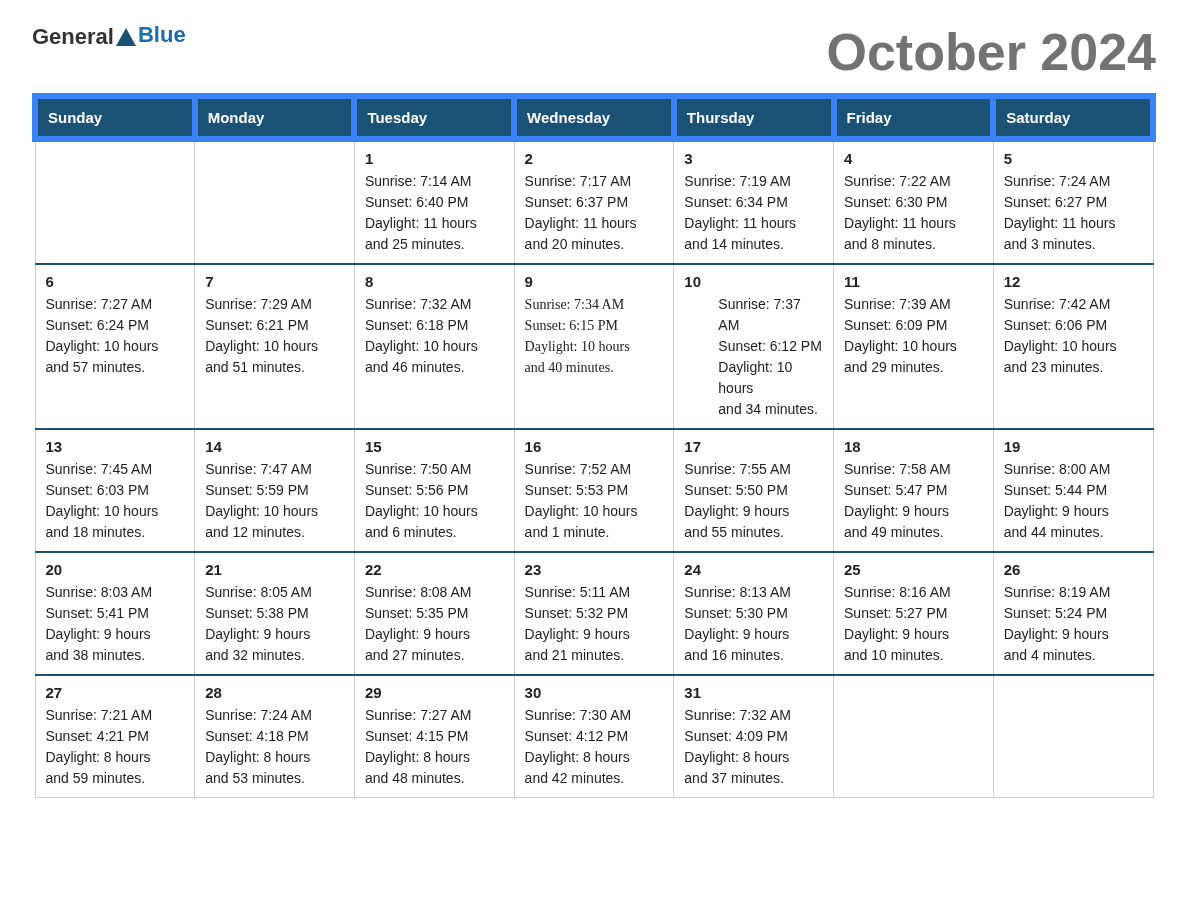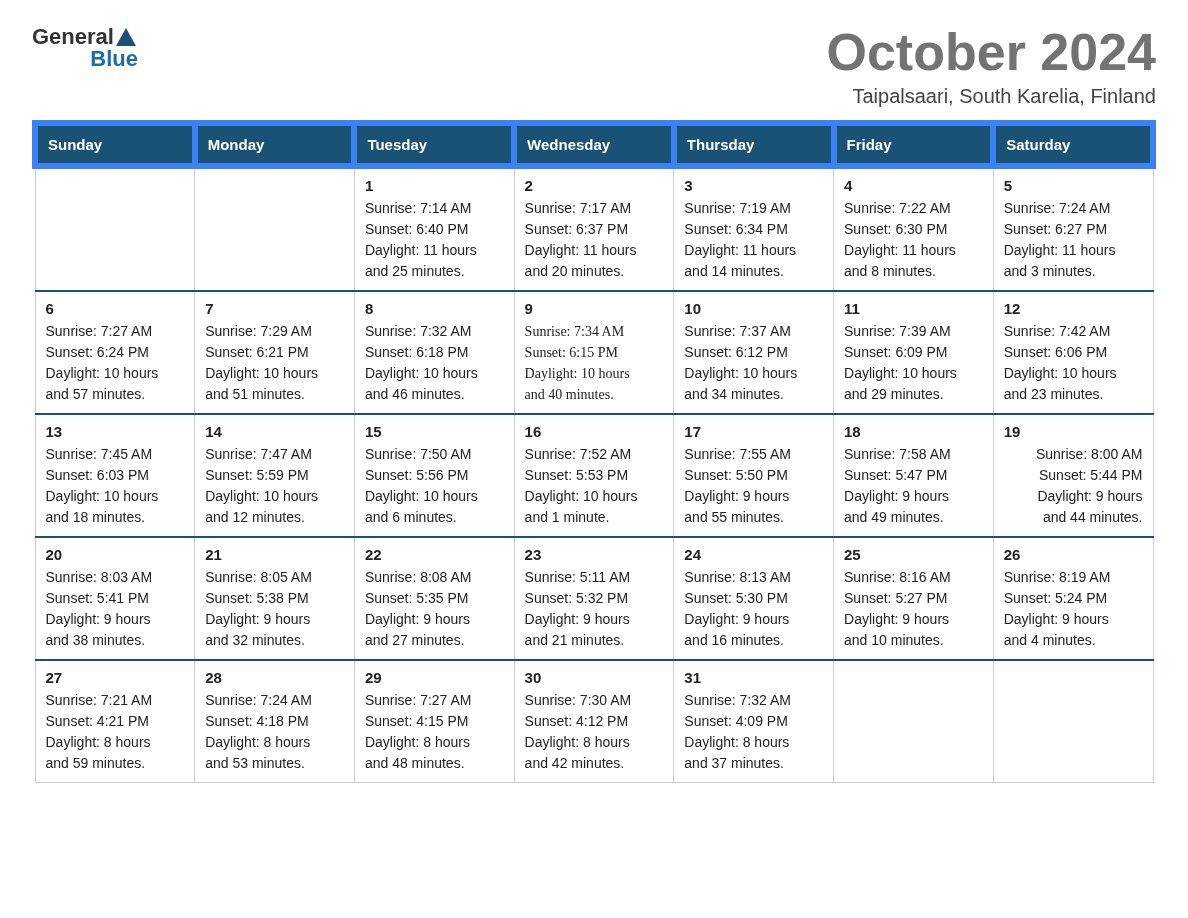--- a/index.html
+++ b/index.html
@@ -11,22 +11,22 @@
       min-height: 918px;
     }
     .header {
       display: flex;
       justify-content: space-between;
       align-items: flex-start;
       margin-bottom: 8px;
     }
     .logo-block {
       display: flex;
-      flex-direction: column;
-      align-items: flex-end;
+      flex-direction: row;
+      align-items: center;
     }
     .logo-line1 {
       display: flex;
       align-items: center;
     }
     .title-block {
       text-align: right;
     }
     .month-title {
       font-size: 52px;
@@ -91,21 +91,20 @@
       <svg width="22" height="22" viewBox="0 0 22 22" style="margin:0 1px;vertical-align:middle;">
         <polygon points="11,2 21,20 1,20" fill="#1a5276"></polygon>
       </svg>
     </div>
     <div style="margin-top:-4px;">
       <span style="font-size:22px;font-weight:bold;color:#1a6eb0;">Blue</span>
     </div>
   </div>
   <div class="title-block">
     <div class="month-title">October 2024</div>
-    <div class="location-title">Taipalsaari, South Karelia, Finland</div>
   </div>
 </div>
 
 <table>
   <thead>
     <tr>
     <th>Sunday</th>
         <th>Monday</th>
         <th>Tuesday</th>
         <th>Wednesday</th>
@@ -178,21 +177,21 @@
         </td>
         <td>
           <span class="day-num">9</span>
           <div class="day-info" style="white-space: pre-line; font-family: Liberation Serif, serif;">Sunrise: 7:34 AM
 Sunset: 6:15 PM
 Daylight: 10 hours
 and 40 minutes.</div>
         </td>
         <td>
           <span class="day-num">10</span>
-          <div class="day-info" style="white-space: pre-line;">Sunrise: 7:37 AM
+          <div class="day-info" style="white-space: pre-line; margin-left: 34px;">Sunrise: 7:37 AM
 Sunset: 6:12 PM
 Daylight: 10 hours
 and 34 minutes.</div>
         </td>
         <td>
           <span class="day-num">11</span>
           <div class="day-info" style="white-space: pre-line;">Sunrise: 7:39 AM
 Sunset: 6:09 PM
 Daylight: 10 hours
 and 29 minutes.</div>
@@ -243,21 +242,21 @@
         </td>
         <td>
           <span class="day-num">18</span>
           <div class="day-info" style="white-space: pre-line;">Sunrise: 7:58 AM
 Sunset: 5:47 PM
 Daylight: 9 hours
 and 49 minutes.</div>
         </td>
         <td>
           <span class="day-num">19</span>
-          <div class="day-info" style="white-space: pre-line; text-align: right;">Sunrise: 8:00 AM
+          <div class="day-info" style="white-space: pre-line;">Sunrise: 8:00 AM
 Sunset: 5:44 PM
 Daylight: 9 hours
 and 44 minutes.</div>
         </td>
       </tr>
       <tr>
         <td>
           <span class="day-num">20</span>
           <div class="day-info" style="white-space: pre-line;">Sunrise: 8:03 AM
 Sunset: 5:41 PM

